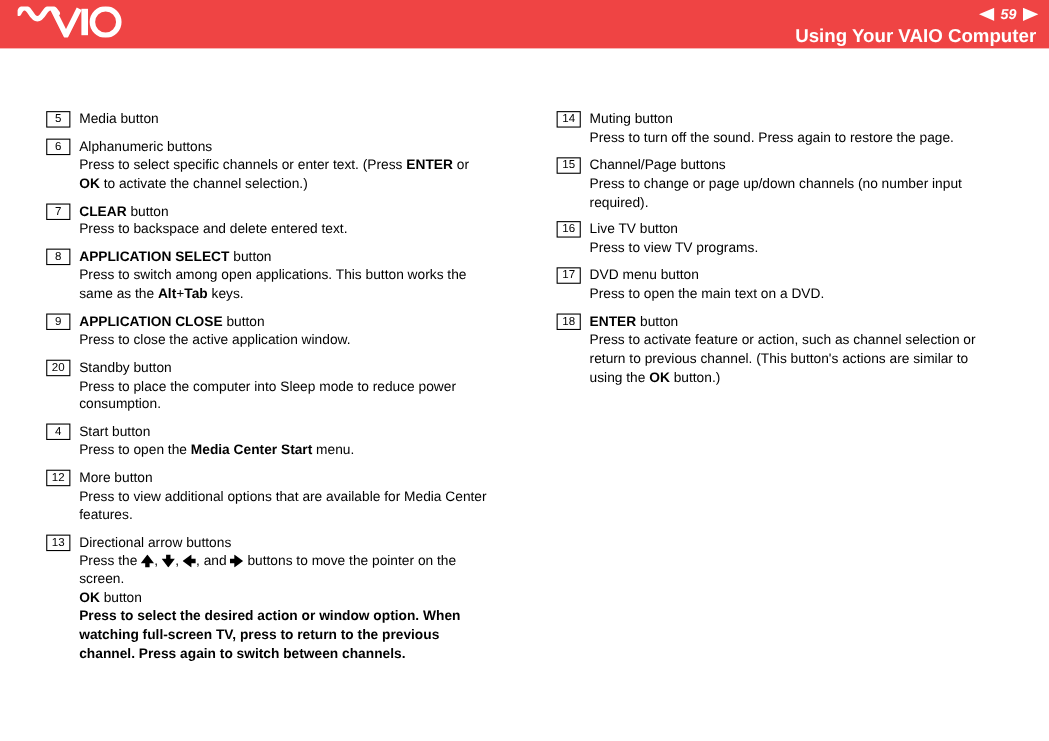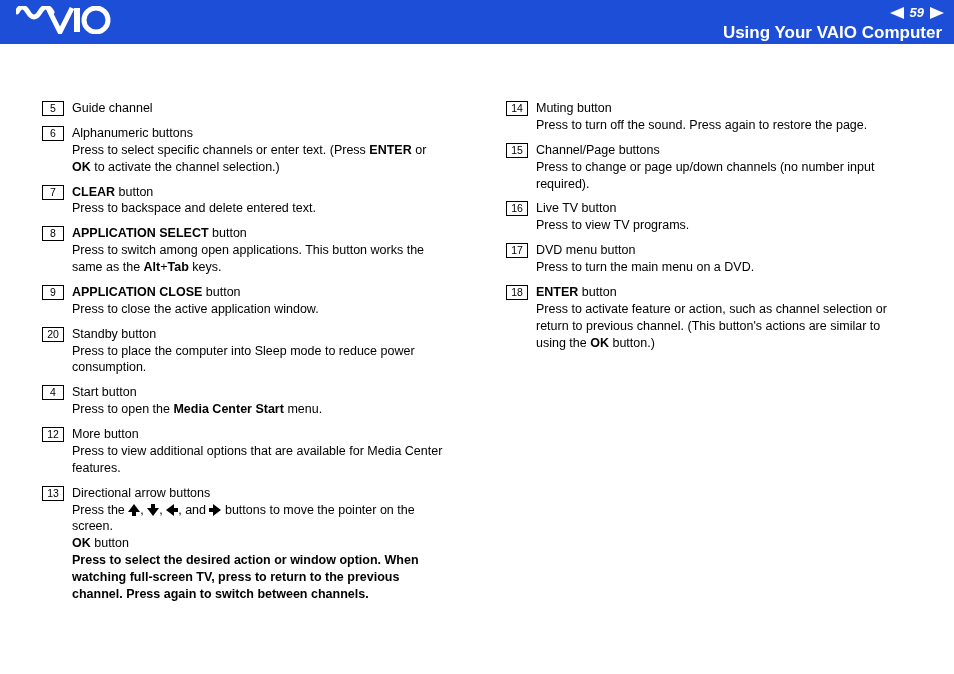--- a/index.html
+++ b/index.html
@@ -9,21 +9,21 @@
     background: #fff;
     font-family: Arial, Helvetica, sans-serif;
     font-size: 12.5px;
     color: #000;
     line-height: 1.35;
     position: relative;
   }
   .topbar {
     position: relative;
     height: 44px;
-    background: #1d4ed8;
+    background: #ef4444;
     color: #fff;
   }
   .logo {
     position: absolute;
     left: 16px;
     top: 6px;
   }
   .pagectl {
     position: absolute;
     right: 10px;
@@ -106,21 +106,21 @@
     </span>
   </div>
   <div class="section-title">Using Your VAIO Computer</div>
 </div>
 
 <div class="content">
   <div class="col" id="col-left">
       <div class="item">
         <div class="numbox">5</div>
         <div class="body">
-          <span class="title">Guide channel</span>
+          <span class="title">Media button</span>
         </div>
       </div>
       <div class="item">
         <div class="numbox">6</div>
         <div class="body">
           <span class="title">Alphanumeric buttons</span>
           <span class="desc">Press to select specific channels or enter text. (Press <b>ENTER</b> or <b>OK</b> to activate the channel selection.)</span>
         </div>
       </div>
       <div class="item">
@@ -202,21 +202,21 @@
         <div class="numbox">16</div>
         <div class="body">
           <span class="title">Live TV button</span>
           <span class="desc">Press to view TV programs.</span>
         </div>
       </div>
       <div class="item">
         <div class="numbox">17</div>
         <div class="body">
           <span class="title">DVD menu button</span>
-          <span class="desc">Press to turn the main menu on a DVD.</span>
+          <span class="desc">Press to open the main text on a DVD.</span>
         </div>
       </div>
       <div class="item">
         <div class="numbox">18</div>
         <div class="body">
           <span class="title"><b>ENTER</b> button</span>
           <span class="desc">Press to activate feature or action, such as channel selection or return to previous channel. (This button's actions are similar to using the <b>OK</b> button.)</span>
         </div>
       </div>
     </div>

